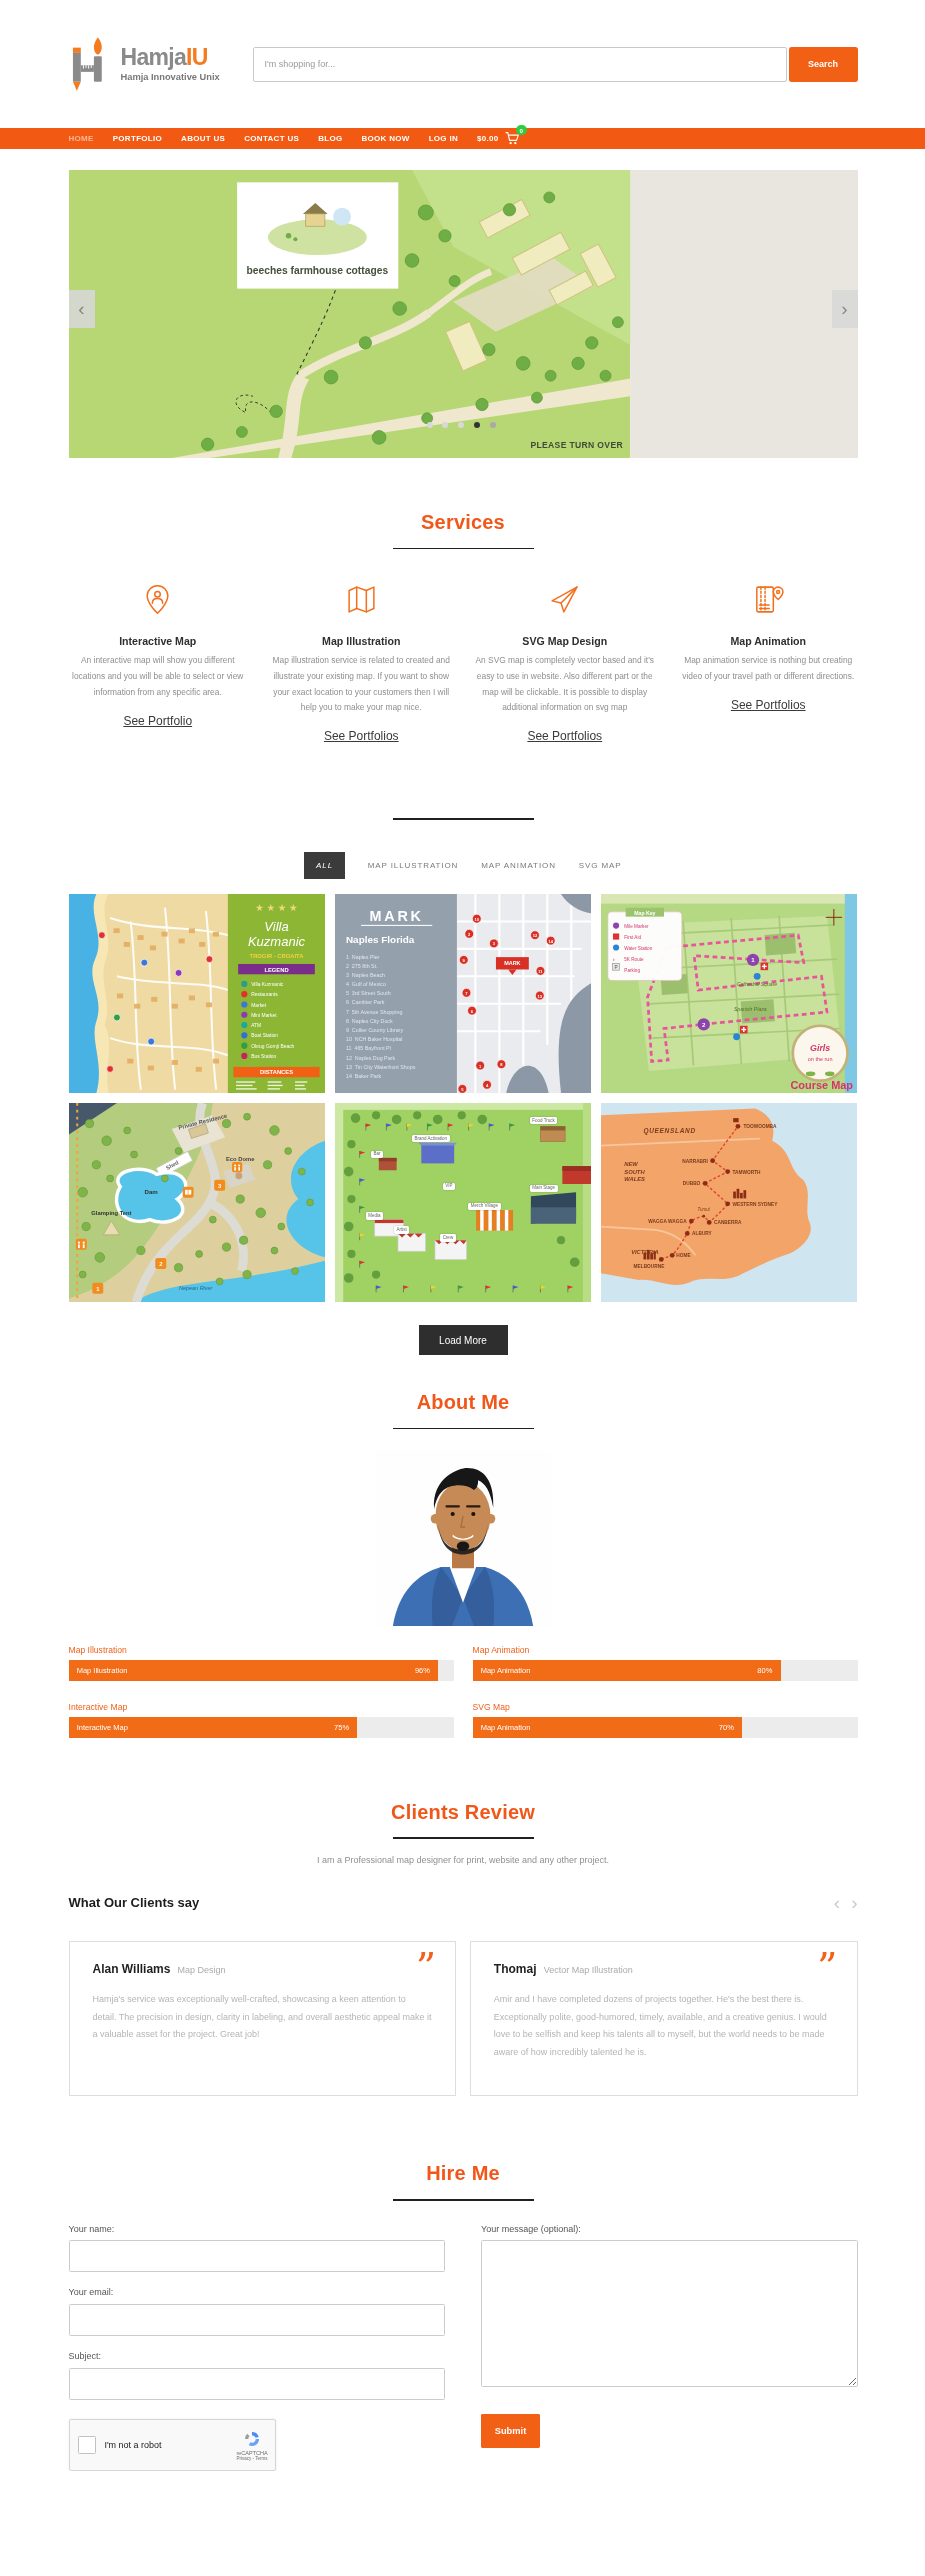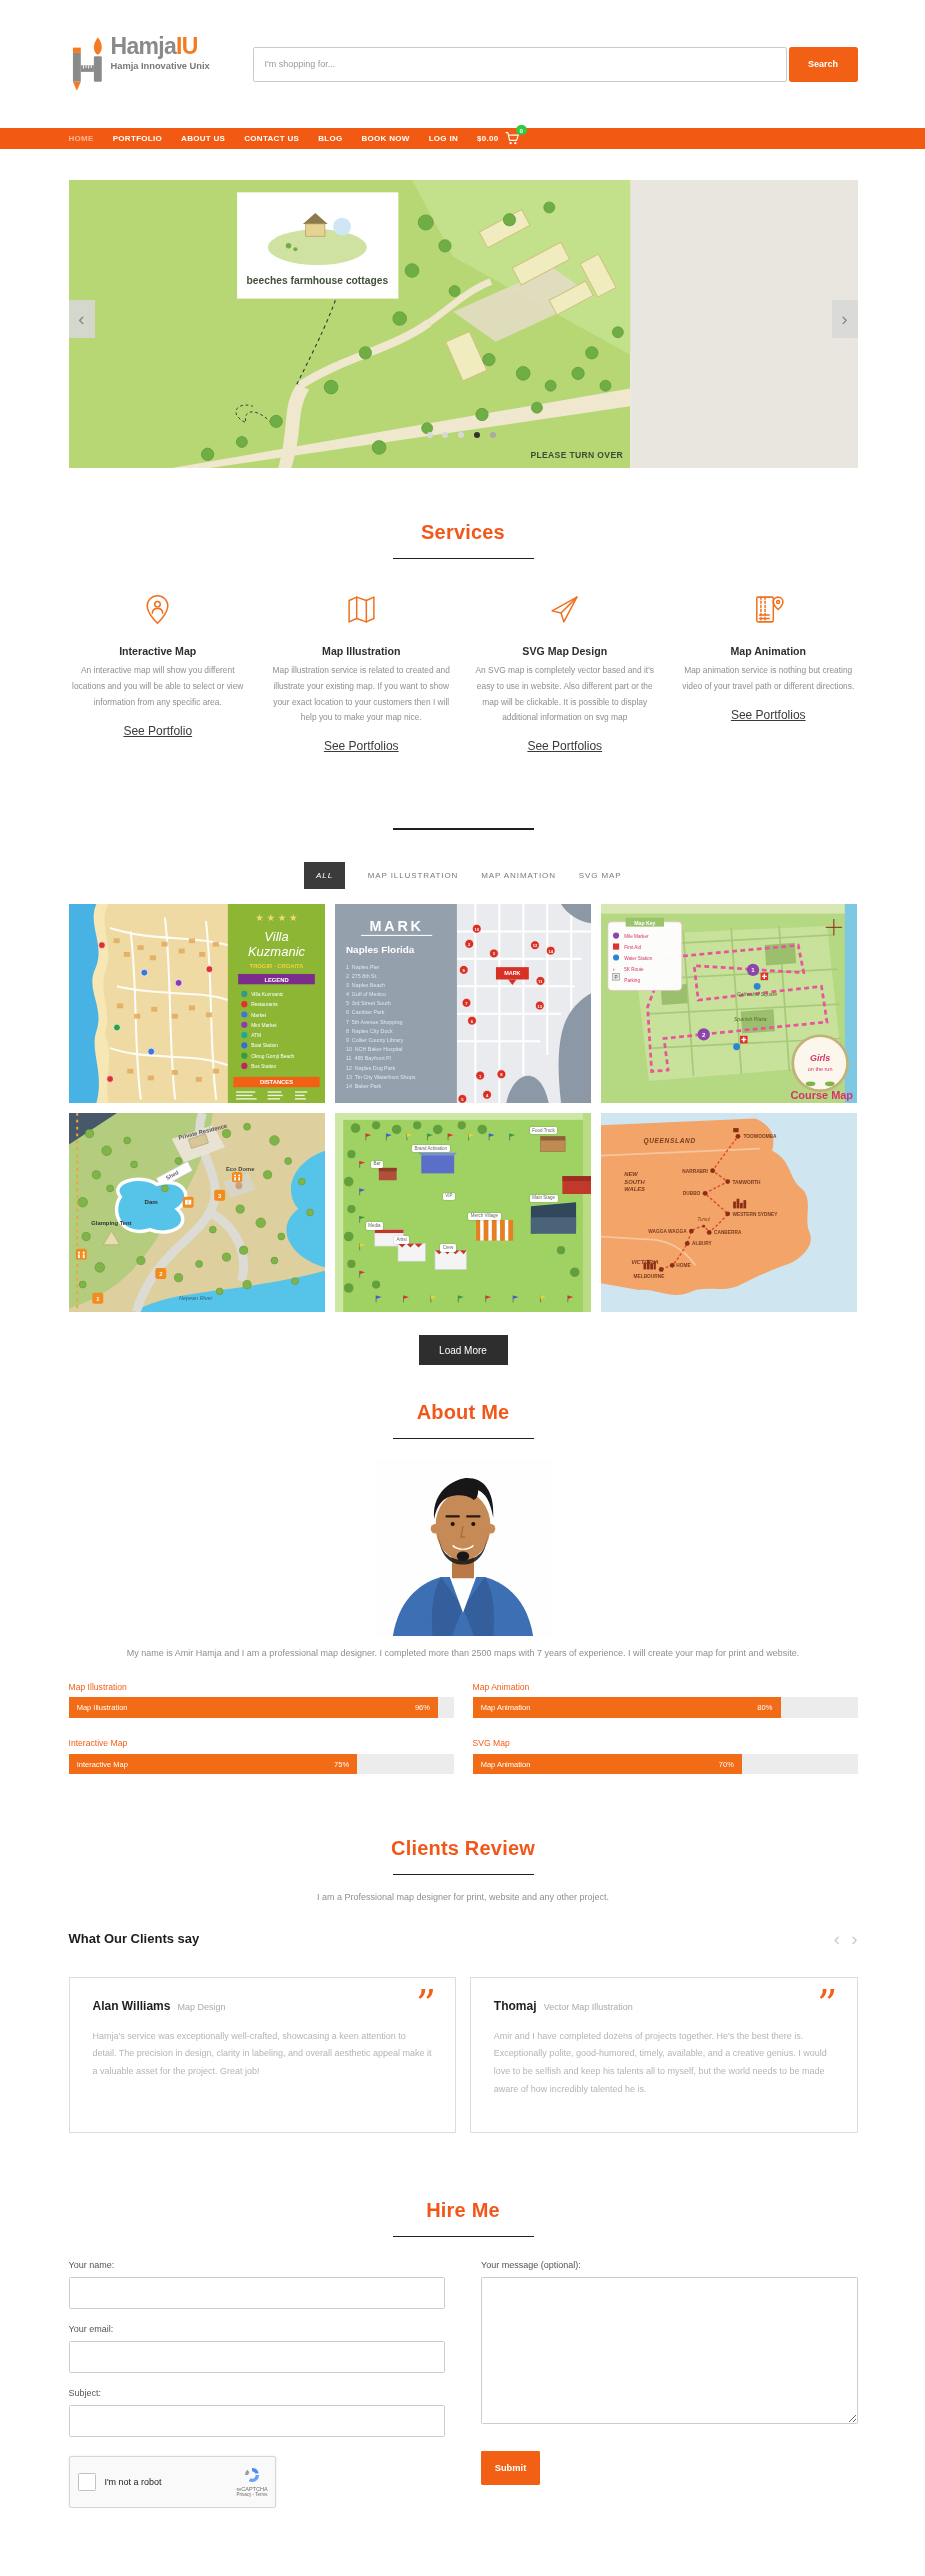--- a/index.html
+++ b/index.html
@@ -1,39 +1,39 @@
 <!DOCTYPE html>
 <html style="font-size:11px"><head>
 <meta charset="utf-8">
 <style>
   html,body{margin:0;padding:0;background:#fff;color:#333;font-family:"Liberation Sans",sans-serif;}
   .page{width:926px;margin:0 auto;overflow:hidden;}
   .container{width:789px;margin:0 auto;}
   svg text{font-family:"Liberation Sans",sans-serif;}
   
   .header-inner{display:flex;align-items:center;height:128px;}
-  .logo{display:flex;align-items:flex-start;gap:4px;width:184px;cursor:pointer;}
+  .logo{display:flex;align-items:center;gap:14px;width:184px;cursor:pointer;}
   .logo-icon{width:38px;height:58px;flex:none;}
   .brand{font-size:23px;font-weight:700;color:#8a8a8a;letter-spacing:-0.7px;line-height:1;}
   .brand-orange{color:#f47b20;}
   .tagline{font-size:9.3px;font-weight:700;color:#787878;margin-top:2.7px;}
   .search{flex:1;display:flex;}
   .search input{flex:1;height:33px;border:0.7px solid #c9c9c9;border-radius:2.1px;padding:0 11px;font-size:9px;color:#555;outline:none;font-family:"Liberation Sans",sans-serif;}
   .search input::placeholder{color:#9a9a9a;}
   .search button{width:69px;height:35px;margin-left:1.4px;background:#f26016;border:none;border-radius:2.7px;color:#fff;font-weight:700;font-size:9px;cursor:pointer;}
   
   nav{background:#f25a13;height:21px;}
   .nav-inner{display:flex;align-items:center;height:100%;gap:19px;}
   .nav-item{color:#fff;font-size:8px;font-weight:700;letter-spacing:0.3px;text-decoration:none;cursor:pointer;}
   .nav-item.active{color:rgba(255,255,255,.55);}
   .cart{display:flex;align-items:center;gap:6.2px;}
   .cart-wrap{position:relative;display:inline-flex;}
   .badge{position:absolute;top:-6.2px;right:-6.9px;background:#2ecc40;color:#fff;width:10.3px;height:10.3px;border-radius:50%;font-size:6.2px;display:flex;align-items:center;justify-content:center;font-weight:700;}
   
-  .hero{position:relative;margin-top:31px;height:268px;}
+  .hero{position:relative;margin-top:21px;height:268px;}
   .hero > svg{display:block;width:789px;height:288px;}
   .hero-btn{position:absolute;top:120px;width:26px;height:38px;background:#d9d9d9;opacity:.88;display:flex;align-items:center;justify-content:center;font-size:19px;color:#7d7d7d;cursor:pointer;user-select:none;}
   .hero-prev{left:0;}.hero-next{right:0;}
   .hero-dots{position:absolute;left:358px;bottom:9.6px;display:flex;gap:9.6px;}
   .dot{width:6.2px;height:6.2px;border-radius:50%;background:#d8d8d8;cursor:pointer;}
   .dot.active{background:#333;}
   .dot.dim{background:#a9a9a9;}
   
   .sec-title{margin:0;font-size:20px;font-weight:700;color:#f2571a;text-align:center;letter-spacing:0.2px;}
   .sec-underline{width:141px;height:1.4px;background:#202020;margin:13.7px auto 0;}
@@ -753,21 +753,20 @@
       <ellipse cx="128" cy="96" rx="40" ry="50" fill="#c58a55"></ellipse>
       <path d="M86,86 C82,40 122,26 134,26 C158,26 174,44 172,84 C168,60 160,48 150,44 C150,52 148,56 144,58 C130,48 108,50 98,60 C92,66 88,74 86,86 Z" fill="#171717"></path>
       <path d="M104,82 h18 M134,82 h18" stroke="#2a1a10" stroke-width="3" stroke-linecap="round"></path>
       <circle cx="113" cy="93" r="3" fill="#1d1208"></circle>
         <circle cx="143" cy="93" r="3" fill="#1d1208"></circle>
       <path d="M128,96 L125,112 L131,112" stroke="#a86f3e" stroke-width="2" fill="none"></path>
       <path d="M92,106 C94,140 110,152 128,152 C146,152 162,140 164,106 C162,134 148,145 128,145 C108,145 94,134 92,106 Z" fill="#1d1d1d" opacity=".9"></path>
       <path d="M113,123 C120,131 136,131 143,123 L143,126 C136,132 120,132 113,126 Z" fill="#fff"></path>
       <ellipse cx="128" cy="140" rx="9" ry="7" fill="#171717"></ellipse>
     </svg>
-    <p class="about-text">My name is Amir Hamja and I am a professional map designer. I completed more than 2500 maps with 7 years of experience. I will create your map for print and website.</p>
 
     <div class="skills">
       <div class="skill">
         <div class="skill-name">Map Illustration</div>
         <div class="track">
           <div class="fill" style="width: 96%;">
             <span>Map Illustration</span>
               <span>96%</span>
           </div>
         </div>

